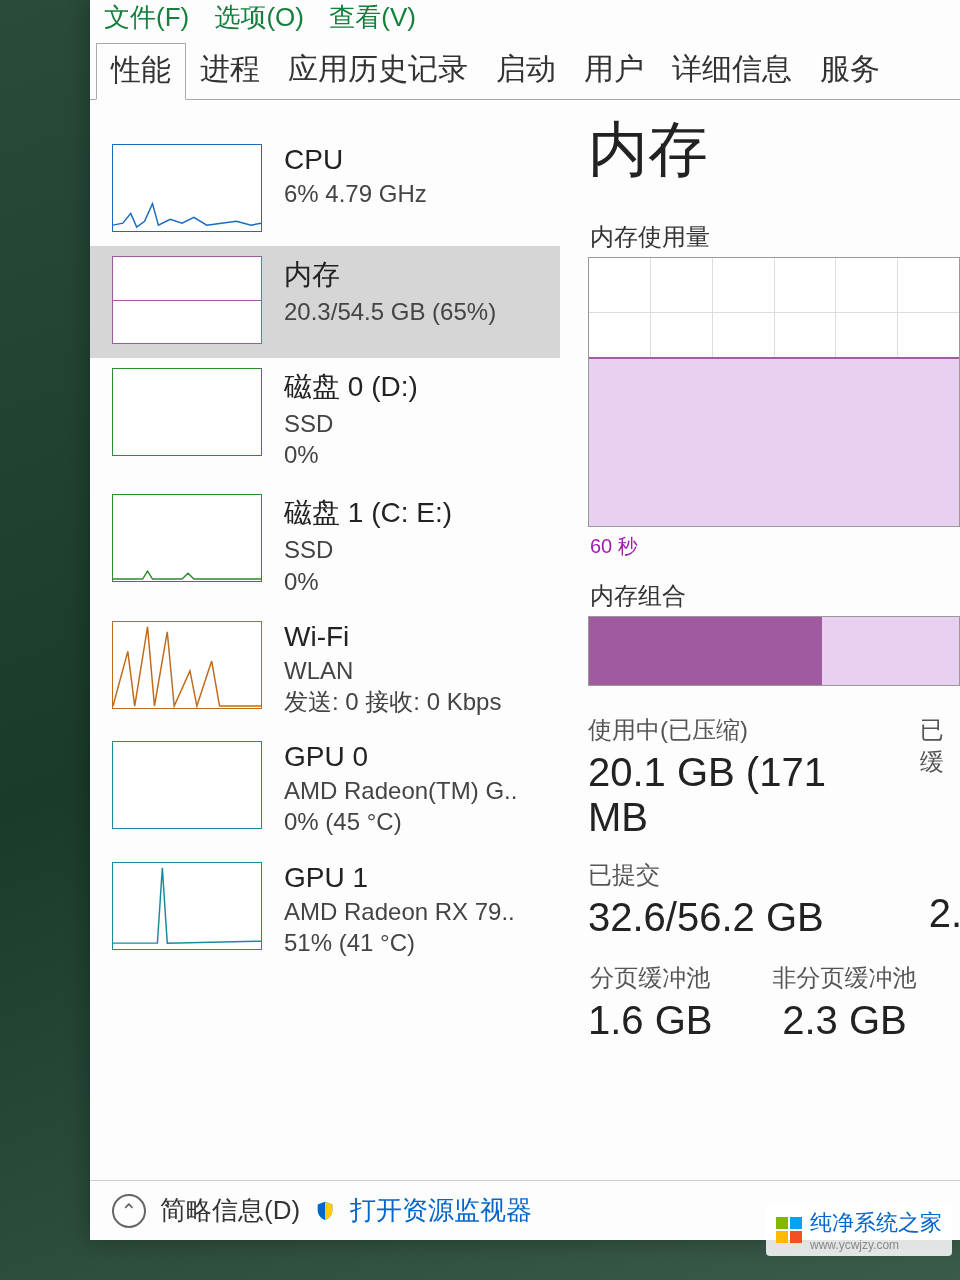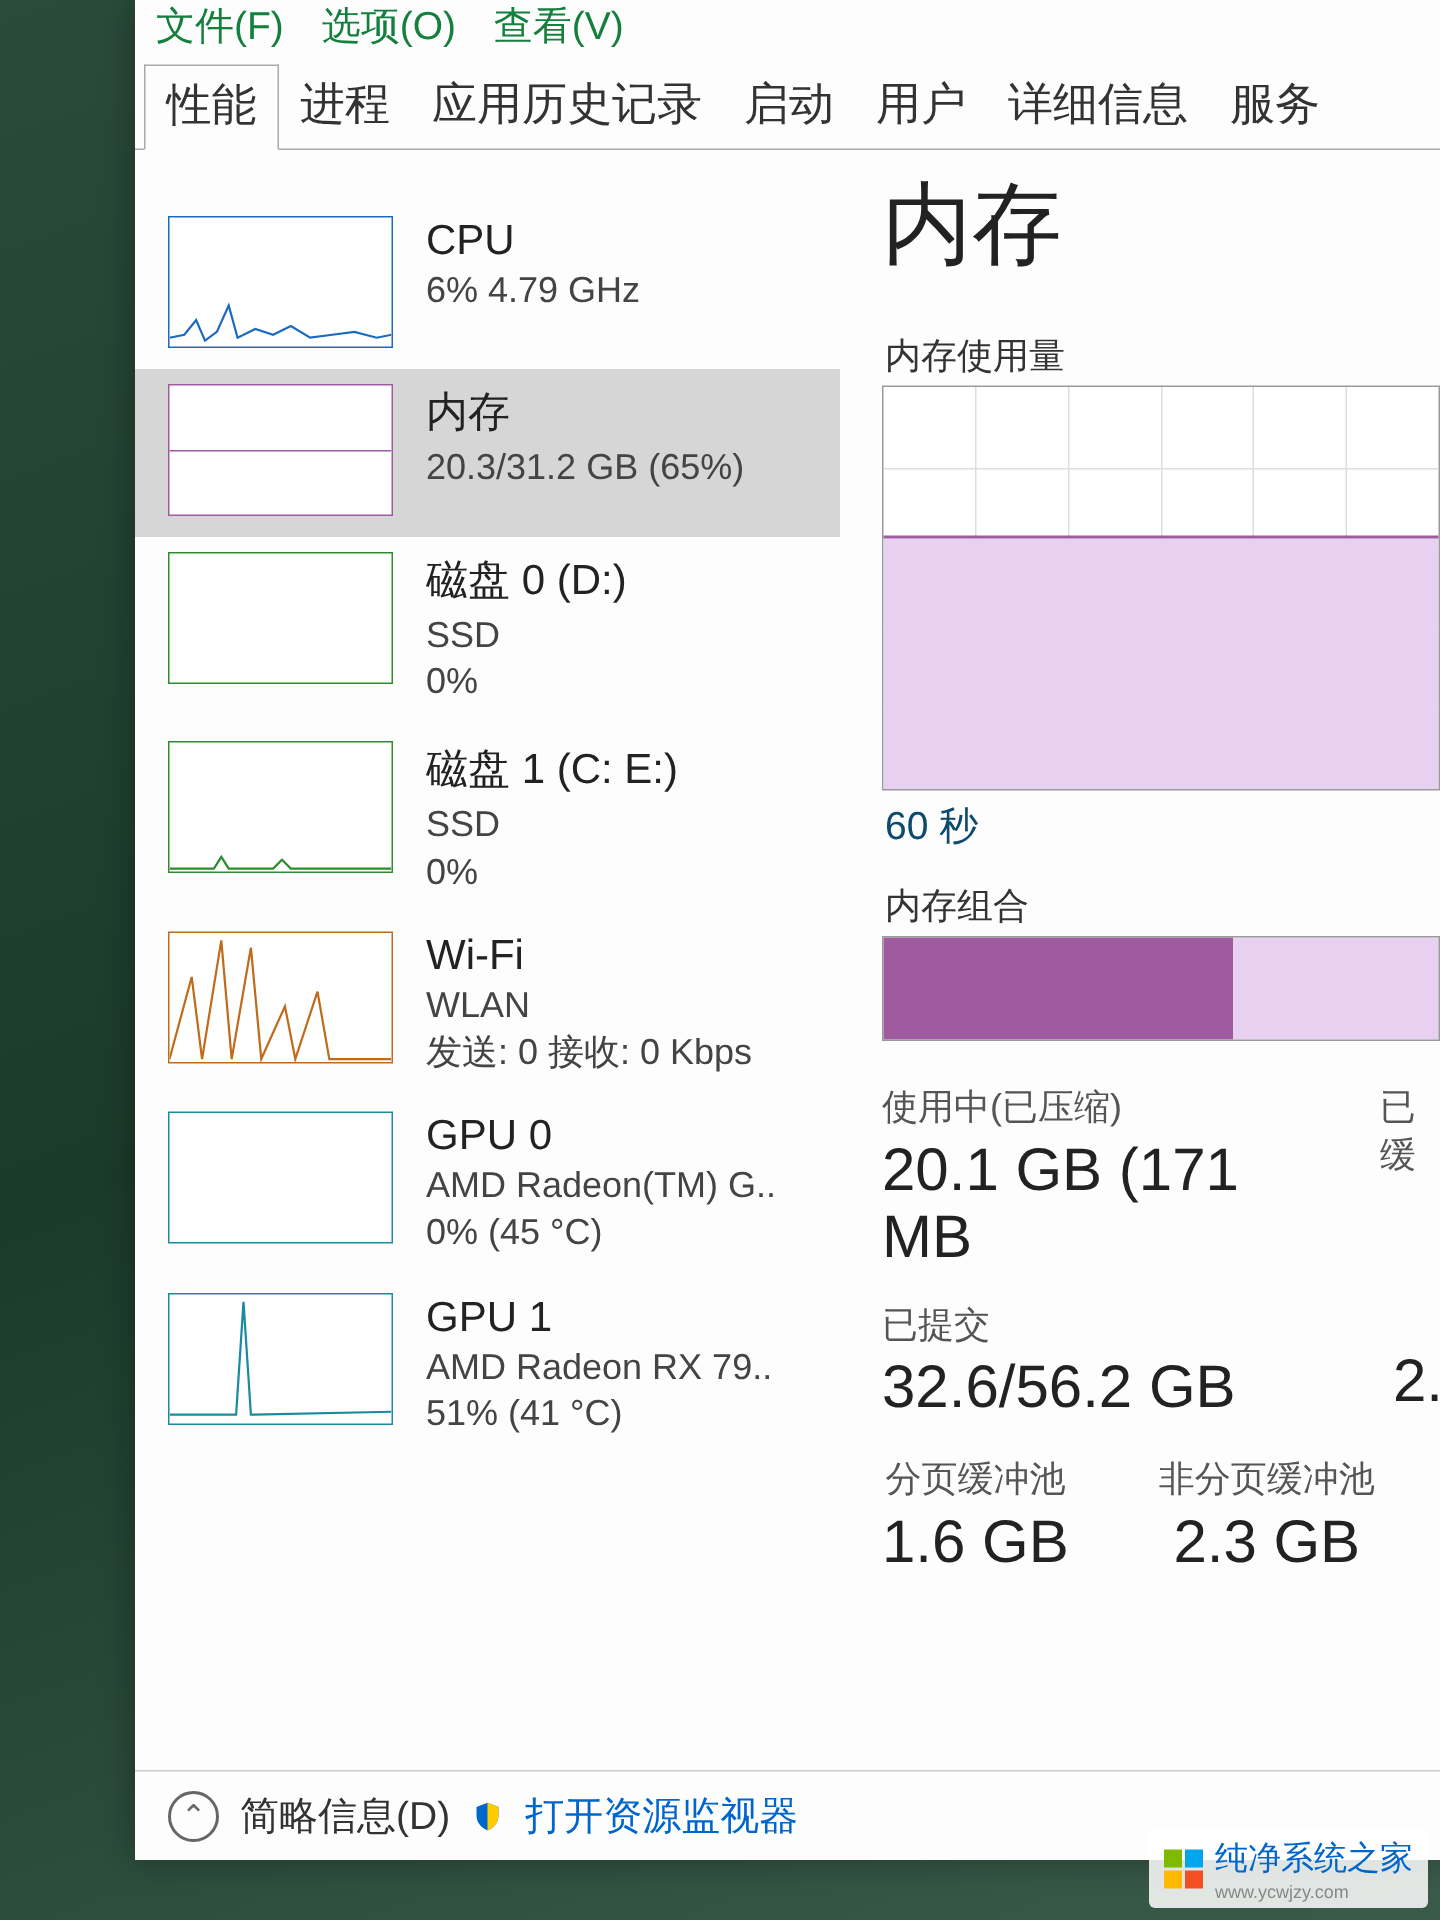--- a/index.html
+++ b/index.html
@@ -43,38 +43,38 @@
   .main h1 { font-size:60px; font-weight:300; color:#222; margin-bottom:30px; }
   .main .lbl { font-size:24px; color:#333; margin:20px 0 4px 2px; }
   .chart {
     width:100%; height:270px; border:1px solid #999; background:#fff;
     position:relative; margin-bottom:6px;
   }
   .chart .grid-h { position:absolute; left:0; right:0; border-top:1px solid #ddd; }
   .chart .grid-v { position:absolute; top:0; bottom:0; border-left:1px solid #ddd; }
   .chart .fill { position:absolute; left:0; right:0; bottom:0; height:63%;
     background:linear-gradient(#e8d0f0,#e8d0f0); border-top:2px solid #a05aa0; }
-  .timelabel { font-size:26px; color:#0c4a6e; margin:4px 0 14px 2px; }
+  .timelabel { font-size:20px; color:#a21caf; margin:4px 0 14px 2px; }
   .compbar { width:100%; height:70px; border:1px solid #999; margin-bottom:28px;
     background:linear-gradient(90deg,#a05aa0 0 63%,#e8d0f0 63% 100%); }
   .stats { display:flex; gap:60px; }
   .stat .slabel { font-size:24px; color:#555; margin-bottom:4px; }
   .stat .sval { font-size:40px; color:#222; }
   .stats-row2 { margin-top:22px; display:flex; gap:60px;text-align:center; }
   .footer {
     position:absolute; left:0; right:0; bottom:0; height:60px;
     display:flex; align-items:center; padding-left:22px; gap:14px;
     font-size:26px; color:#333; border-top:1px solid #ccc; background:#fdfdfd;
   }
   .footer .up-icon { width:34px; height:34px; border:2px solid #666; border-radius:50%;
     display:flex; align-items:center; justify-content:center; font-size:20px; color:#666; }
   .footer .resmon { color:#0066cc; }
   .footer .shield { width:22px; height:22px; }
   .watermark {
-    position:absolute; right:8px; bottom:8px; display:flex; align-items:center; gap:8px;
+    position:absolute; right:8px; bottom:24px; display:flex; align-items:center; gap:8px;
     background:rgba(255,255,255,.85); padding:4px 10px; border-radius:4px;
     font-size:22px; color:#0066cc; font-weight:500;
   }
   .watermark .wm-sub { font-size:12px; color:#888; display:block; }
   .wm-logo { width:26px; height:26px; display:grid; grid-template-columns:1fr 1fr; grid-template-rows:1fr 1fr; gap:2px; }
   .wm-logo div:nth-child(1){background:#7fba00;} .wm-logo div:nth-child(2){background:#00a4ef;}
   .wm-logo div:nth-child(3){background:#ffb900;} .wm-logo div:nth-child(4){background:#f25022;}
 </style>
 </head>
 <body>
@@ -111,21 +111,21 @@
           <div class="t2">6% 4.79 GHz</div>
         </div>
       </div>
 
       <div class="side-item selected">
         <div class="thumb" style="border-color:#a05aa0;">
           <div class="half"></div>
         </div>
         <div class="side-text">
           <div class="t1">内存</div>
-          <div class="t2">20.3/31.2 GB (65%)</div>
+          <div class="t2">20.3/54.5 GB (65%)</div>
         </div>
       </div>
 
       <div class="side-item">
         <div class="thumb" style="border-color:#2e8b2e;"></div>
         <div class="side-text">
           <div class="t1">磁盘 0 (D:)</div>
           <div class="t2">SSD</div>
           <div class="t2">0%</div>
         </div>

